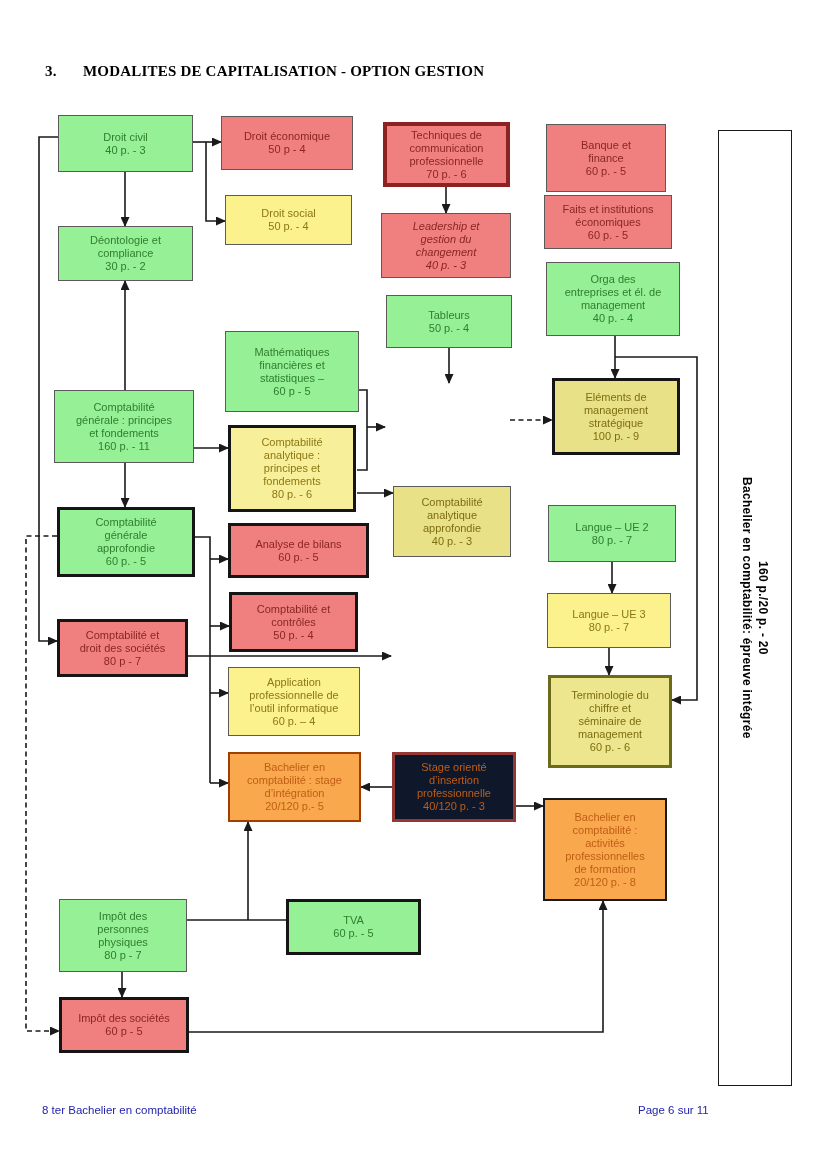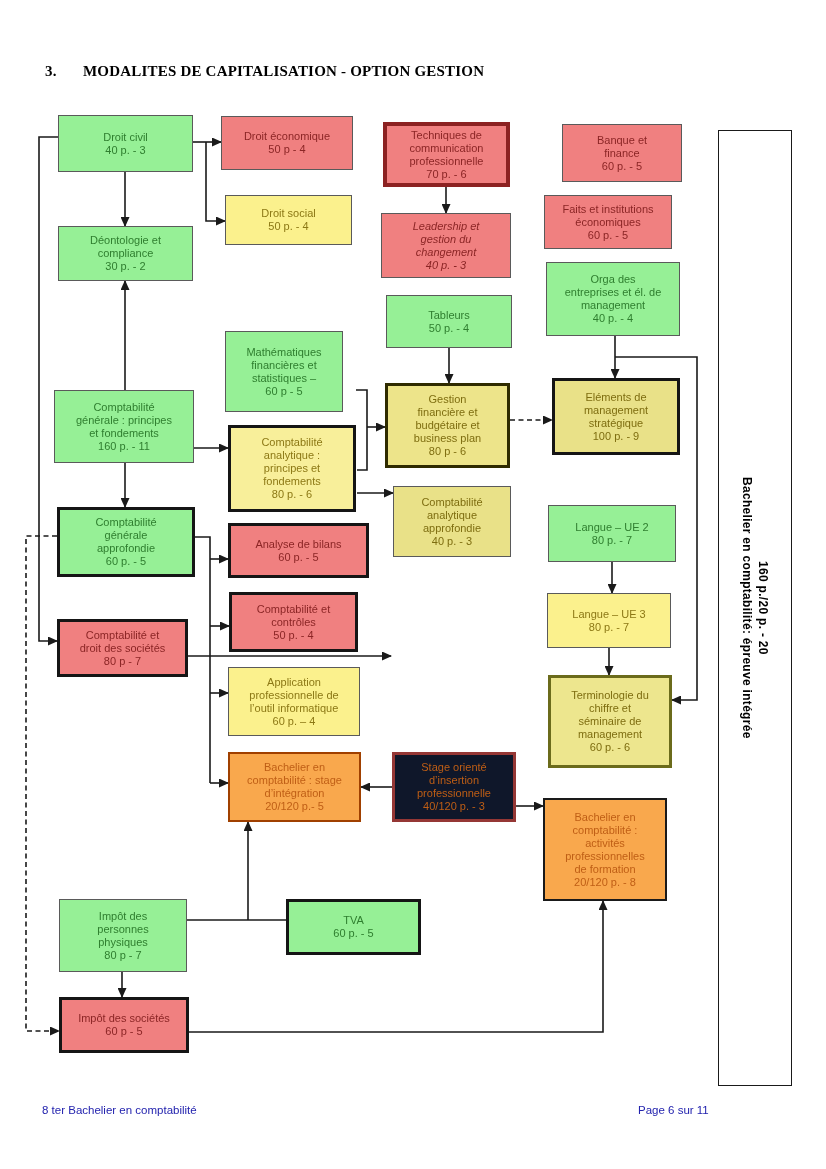--- a/index.html
+++ b/index.html
@@ -114,21 +114,21 @@
       <div class="ln">Déontologie et</div>
       <div class="ln">compliance</div>
       <div class="ln">30 p. - 2</div>
     </div>
     <div class="box s-red-darkred" style="left: 383px; top: 122px; width: 127px; height: 65px;">
       <div class="ln">Techniques de</div>
       <div class="ln">communication</div>
       <div class="ln">professionnelle</div>
       <div class="ln">70 p. - 6</div>
     </div>
-    <div class="box s-red" style="left: 562px; top: 124px; width: 120px; height: 58px;">
+    <div class="box s-red" style="left: 546px; top: 124px; width: 120px; height: 68px;">
       <div class="ln">Banque et</div>
       <div class="ln">finance</div>
       <div class="ln">60 p. - 5</div>
     </div>
     <div class="box s-red" style="left: 381px; top: 213px; width: 130px; height: 65px; font-style: italic;">
       <div class="ln">Leadership et</div>
       <div class="ln">gestion du</div>
       <div class="ln">changement</div>
       <div class="ln">40 p. - 3</div>
     </div>
@@ -140,45 +140,38 @@
     <div class="box s-green" style="left: 546px; top: 262px; width: 134px; height: 74px;">
       <div class="ln">Orga des</div>
       <div class="ln">entreprises et él. de</div>
       <div class="ln">management</div>
       <div class="ln">40 p. - 4</div>
     </div>
     <div class="box s-green" style="left: 386px; top: 295px; width: 126px; height: 53px;">
       <div class="ln">Tableurs</div>
       <div class="ln">50 p. - 4</div>
     </div>
-    <div class="box s-green" style="left: 225px; top: 331px; width: 118px; height: 81px;">
+    <div class="box s-green" style="left: 225px; top: 331px; width: 134px; height: 81px;">
       <div class="ln">Mathématiques</div>
       <div class="ln">financières et</div>
       <div class="ln">statistiques –</div>
       <div class="ln">60 p - 5</div>
     </div>
     <div class="box s-green" style="left: 54px; top: 390px; width: 140px; height: 73px;">
       <div class="ln">Comptabilité</div>
       <div class="ln">générale : principes</div>
       <div class="ln">et fondements</div>
       <div class="ln">160 p. - 11</div>
     </div>
     <div class="box s-yellow-bold" style="left: 228px; top: 425px; width: 128px; height: 87px;">
       <div class="ln">Comptabilité</div>
       <div class="ln">analytique :</div>
       <div class="ln">principes et</div>
       <div class="ln">fondements</div>
       <div class="ln">80 p. - 6</div>
-    </div>
-    <div class="box s-khaki-bold" style="left: 385px; top: 383px; width: 125px; height: 85px;">
-      <div class="ln">Gestion</div>
-      <div class="ln">financière et</div>
-      <div class="ln">budgétaire et</div>
-      <div class="ln">business plan</div>
-      <div class="ln">80 p - 6</div>
     </div>
     <div class="box s-khaki-black" style="left: 552px; top: 378px; width: 128px; height: 77px;">
       <div class="ln">Eléments de</div>
       <div class="ln">management</div>
       <div class="ln">stratégique</div>
       <div class="ln">100 p. - 9</div>
     </div>
     <div class="box s-khaki" style="left: 393px; top: 486px; width: 118px; height: 71px;">
       <div class="ln">Comptabilité</div>
       <div class="ln">analytique</div>

